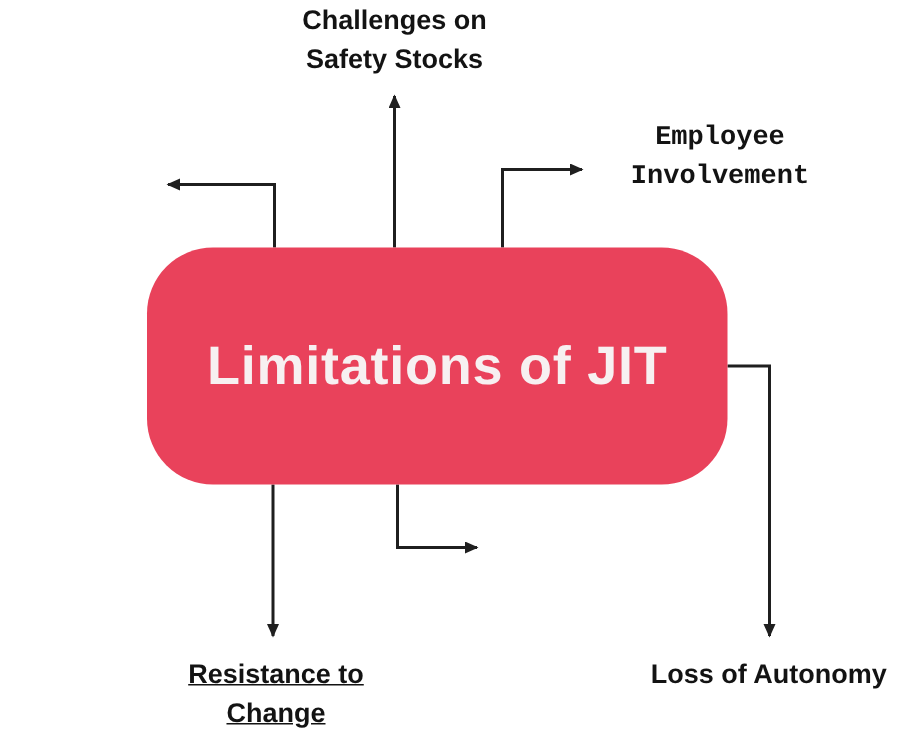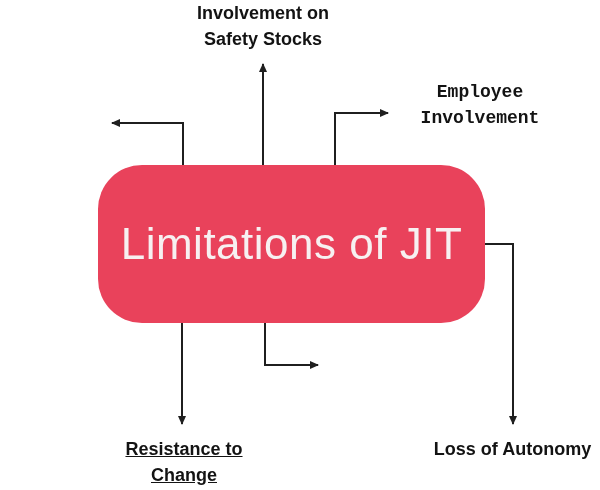--- a/index.html
+++ b/index.html
@@ -32,22 +32,22 @@
   .center-box{
     position:absolute;
     left:98px;top:165px;
     width:387px;height:158px;
     background:var(--box_fill);
     border-radius:44px;
     display:flex;align-items:center;justify-content:center;
   }
   .center-box .title{
     color:var(--box_text);
-    font-size:44px;
-    font-weight:400;
+    font-size:36px;
+    font-weight:700;
     letter-spacing:.5px;
     white-space:nowrap;
   }
   .label{
     position:absolute;
     color:var(--label_text);
     font-size:18px;
     font-weight:700;
     line-height:26px;
     text-align:center;
@@ -76,21 +76,21 @@
     <path class="link" d="M335,165 L335,113 L388,113" marker-end="url(#arrow)"></path>
     <path class="link" d="M265,323 L265,365 L318,365" marker-end="url(#arrow)"></path>
     <path class="link" d="M182,323 L182,424" marker-end="url(#arrow)"></path>
     <path class="link" d="M485,244 L513,244 L513,424" marker-end="url(#arrow)"></path>
   </svg>
 
   <div class="center-box">
     <span class="title">Limitations of JIT</span>
   </div>
 
-  <div class="label lbl-dependence">Involvement on
+  <div class="label lbl-dependence">Challenges on
 Safety Stocks</div>
   <div class="label lbl-employee">Employee
 Involvement</div>
   <div class="label lbl-resistance">Resistance to
 Change</div>
   <div class="label lbl-autonomy">Loss of Autonomy</div>
 
 </div>
 
 </body></html>

